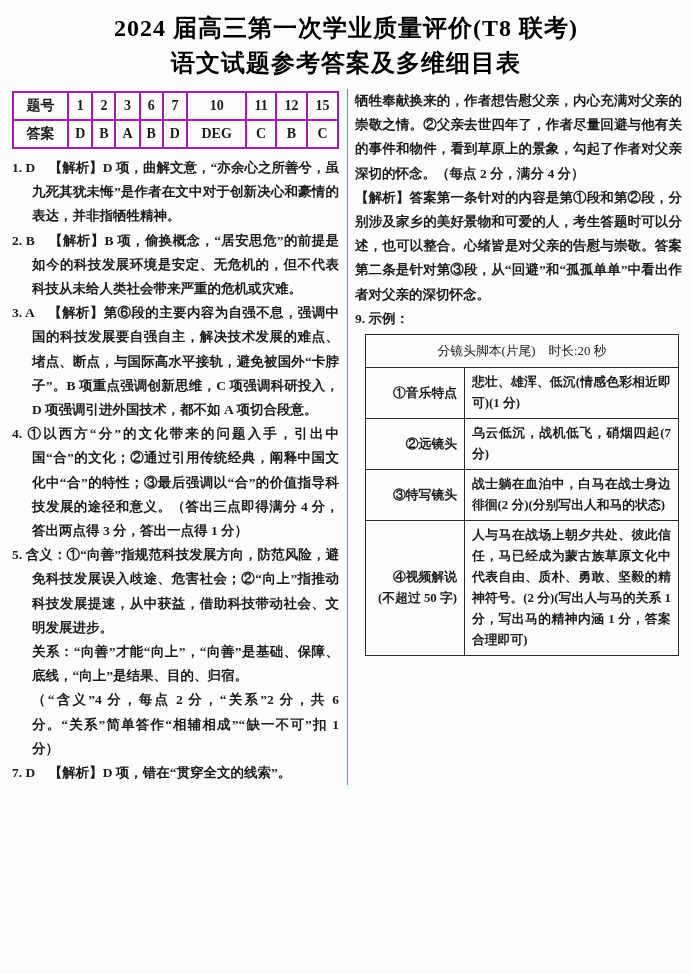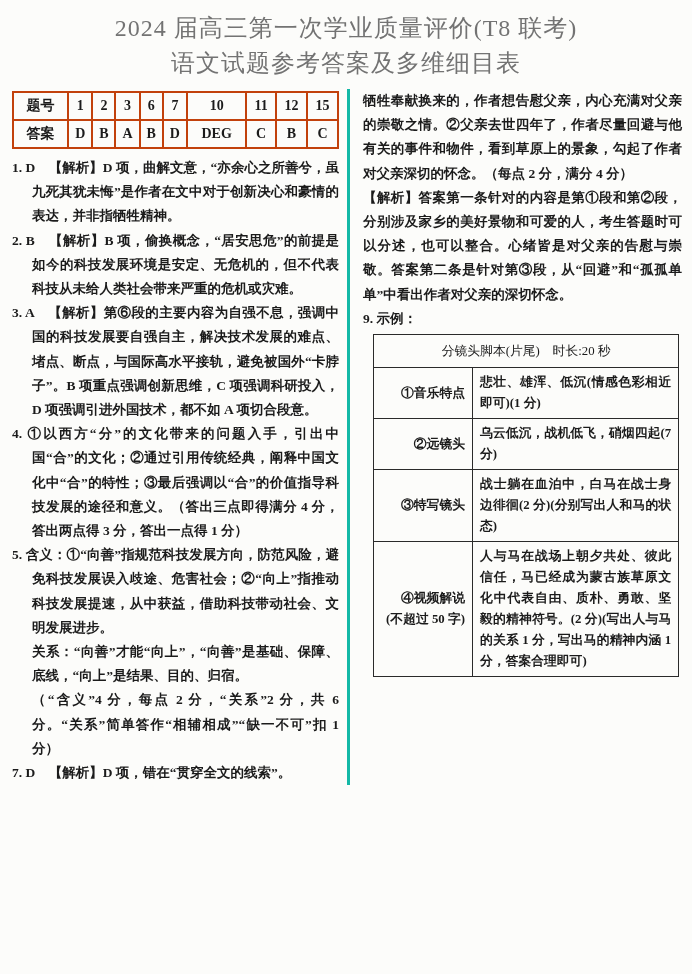--- a/index.html
+++ b/index.html
@@ -10,55 +10,55 @@
     background:#fcfcfa;
     color:#1b1b1b;
     font-family:"Liberation Serif","DejaVu Serif",serif;
     font-weight:600;
     box-sizing:border-box;
     overflow:hidden;
   }
   .title {
     text-align:center;
     font-size:24px;
-    font-weight:400;
+    font-weight:700;
     line-height:35px;
     padding-top:11px;
     letter-spacing:1px;
-    color:#737373;
+    color:#000000;
   }
   .columns {
     display:flex;
     margin-top:8px;
     padding:0 10px 0 12px;
     align-items:stretch;
   }
   .col {
     box-sizing:border-box;
     font-size:13.5px;
     line-height:24.2px;
     text-align:justify;
     text-justify:inter-character;
   }
   .col-left  { width:50%; padding-right:8px; }
-  .col-right { width:50%; border-left:3px solid #14b8a6; padding-left:13px; }
+  .col-right { width:50%; border-left:1px solid #14b8a6; padding-left:7px; }
   p { margin:0; }
   .hang  { padding-left:20px; text-indent:-20px; }
   .hang10{ padding-left:24px; text-indent:-24px; }
   .cont  { padding-left:20px; }
   .flush { padding-left:0; }
 
   table.answer-key {
     border-collapse:collapse;
     width:100%;
     margin:2px 0 7px 0;
     table-layout:auto;
   }
   table.answer-key td {
-    border:2px solid #c2410c;
+    border:2px solid #a21caf;
     text-align:center;
     height:26px;
     font-size:14px;
     font-weight:700;
     padding:0 1px;
     white-space:nowrap;
   }
 
   table.script-table {
     border-collapse:collapse;

